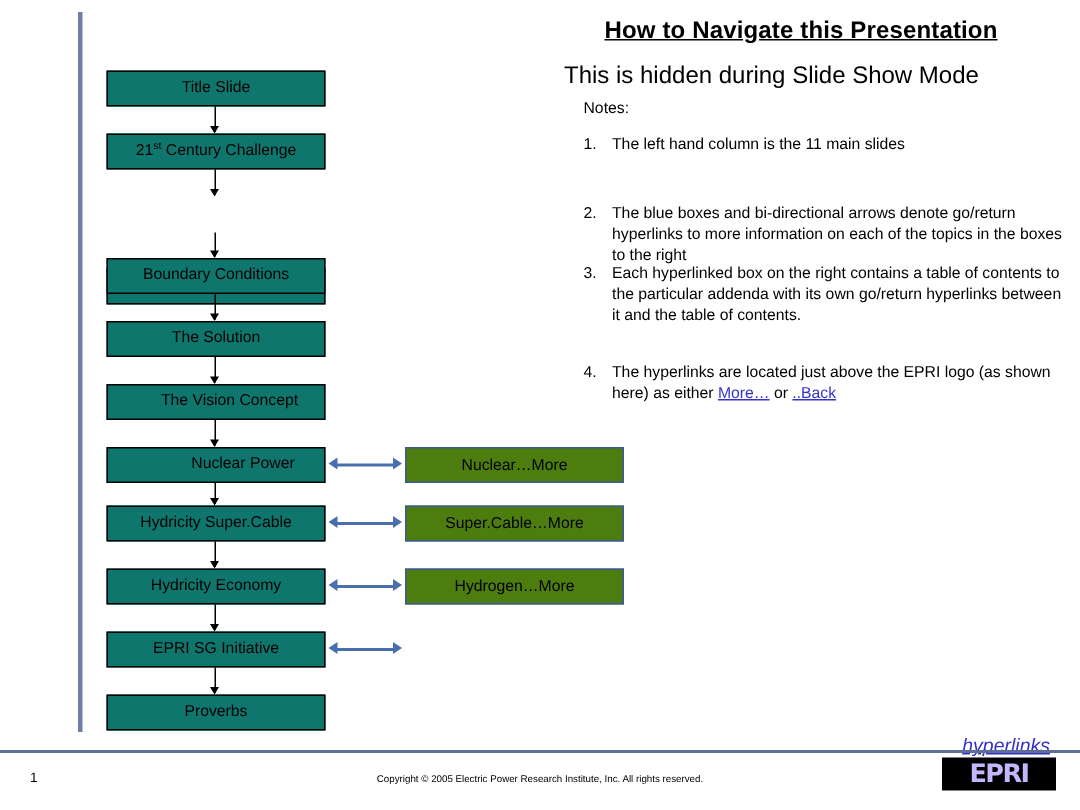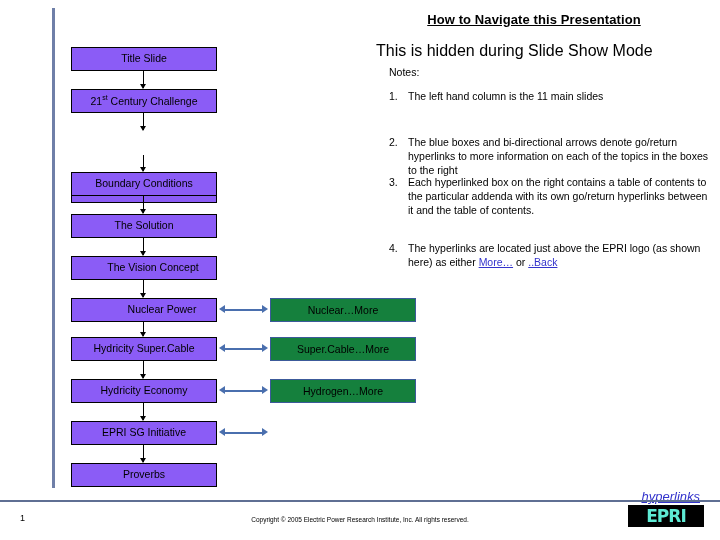--- a/index.html
+++ b/index.html
@@ -20,21 +20,21 @@
     width: 720px; height: 540px;
   }
 
   
   .title {
     position: absolute;
     left: 360px;
     top: 12px;
     width: 348px;
     text-align: center;
-    font-size: 13px;
+    font-size: 16px;
     font-weight: bold;
     color: #000000;
     text-decoration: underline;
     letter-spacing: 0.1px;
   }
 
   
   .accent-bar {
     position: absolute;
     left: 52px;
@@ -44,40 +44,40 @@
     background: #6f7fa8;
   }
 
   
   .flowbox {
     position: absolute;
     left: 71px;
     width: 146px;
     height: 24px;
     border: 1px solid #000000;
-    background: #8b5cf6;
+    background: #0f766e;
     box-sizing: border-box;
     font-size: 10.5px;
     color: #000000;
     display: flex;
     align-items: center;
     justify-content: center;
     text-align: center;
     line-height: 1.1;
   }
   .flowbox sup { font-size: 7px; vertical-align: super; }
 
   
   .bluebox {
     position: absolute;
     left: 270px;
     width: 146px;
     height: 24px;
     border: 1px solid #3c5a9a;
-    background: #15803d;
+    background: #4d7c0f;
     box-sizing: border-box;
     font-size: 10.5px;
     color: #000000;
     display: flex;
     align-items: center;
     justify-content: center;
     text-align: center;
   }
 
   
@@ -196,21 +196,21 @@
     color: #3333cc;
     text-decoration: underline;
   }
   .epri-logo {
     position: absolute;
     left: 628px;
     top: 505px;
     width: 76px;
     height: 22px;
     background: #000000;
-    color: #5eead4;
+    color: #c4b5fd;
     font-size: 17px;
     font-weight: bold;
     font-family: "DejaVu Sans", sans-serif;
     letter-spacing: -1px;
     display: flex;
     align-items: center;
     justify-content: center;
   }
 </style>
 </head>

